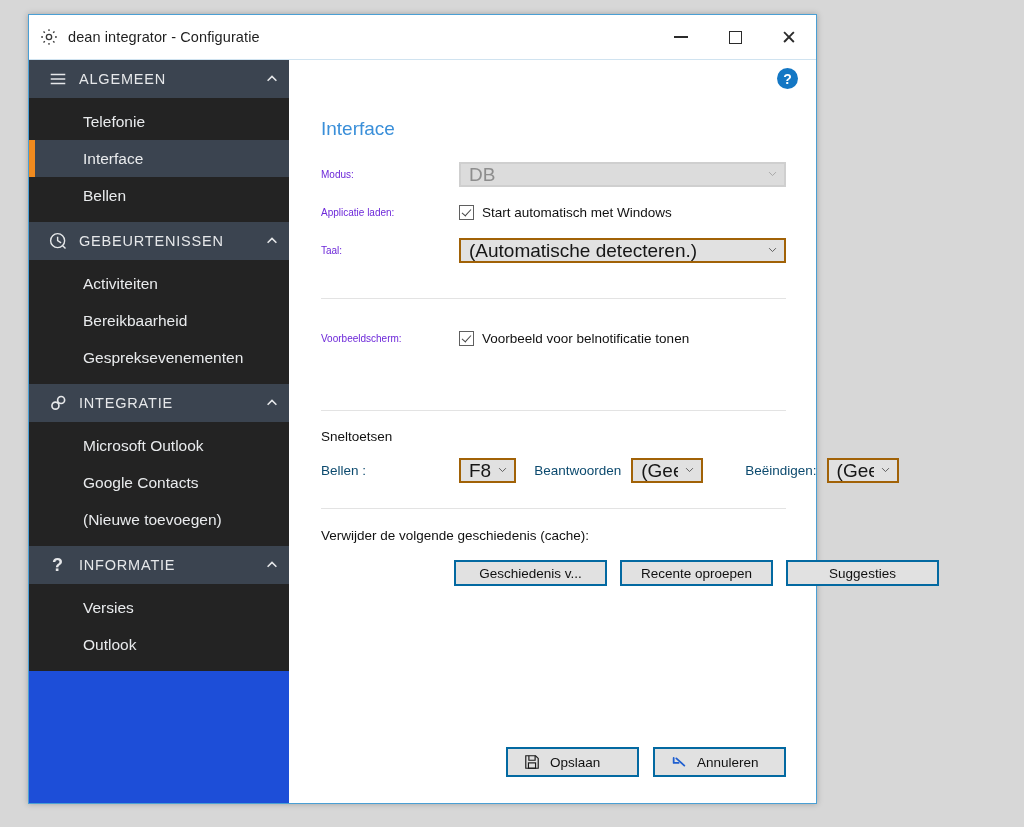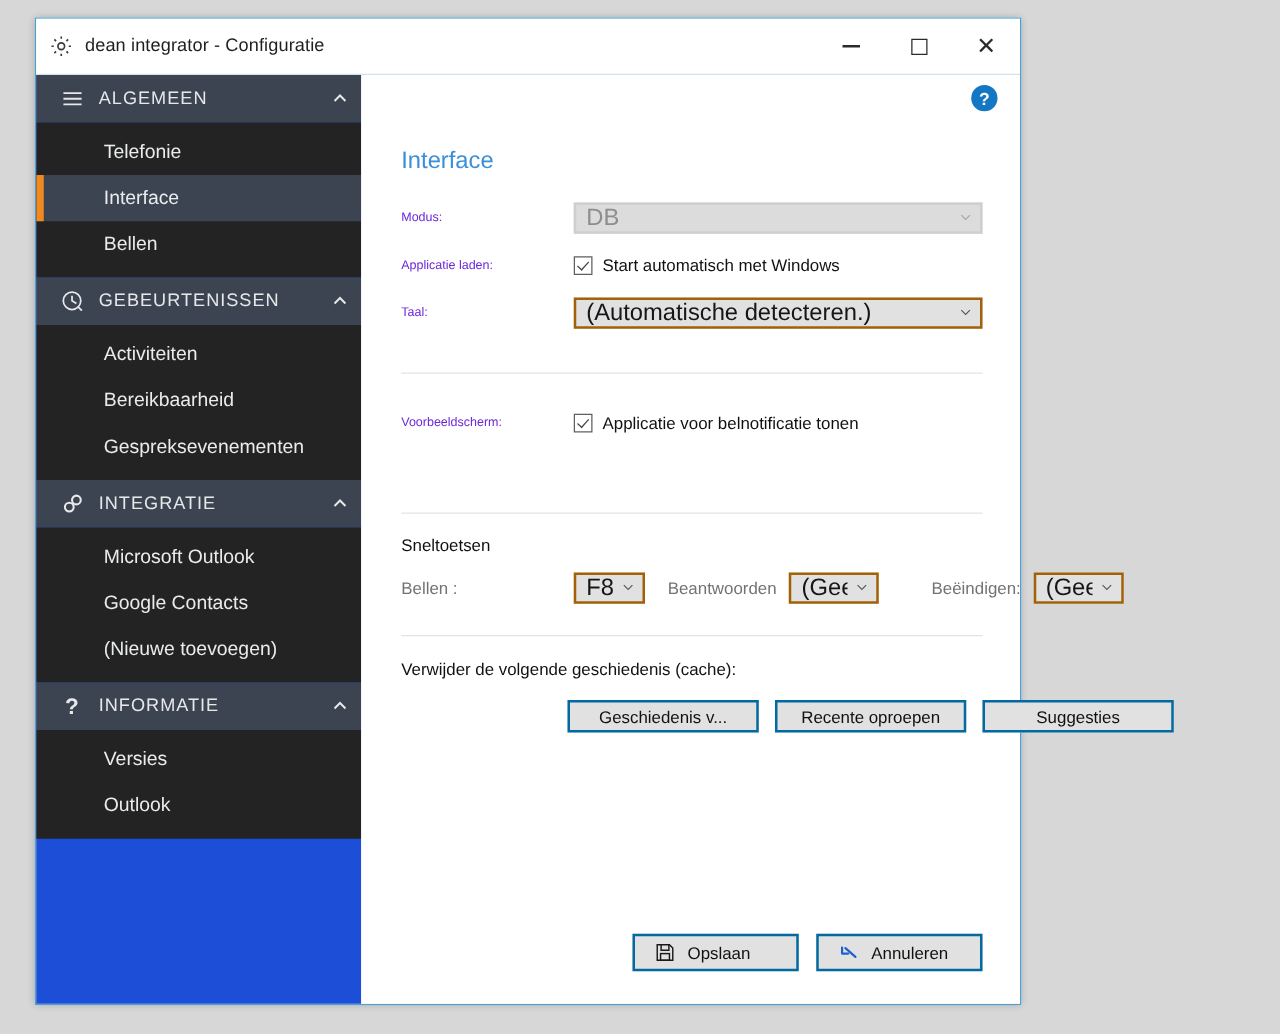--- a/index.html
+++ b/index.html
@@ -235,21 +235,21 @@
   }
 
   .hotkeys {
     position: absolute;
     left: 32px;
     right: 30px;
     top: 398px;
     display: flex;
     align-items: center;
   }
-  .hk-label { font-size: 13.5px; color: #737373; }
+  .hk-label { font-size: 13.5px; color: #0c4a6e; }
   .combo.small { width: 76px; }
   .combo.smaller { width: 72px; }
 
   .cache-buttons {
     position: absolute;
     left: 165px;
     top: 500px;
     display: flex;
     gap: 13px;
   }
@@ -453,21 +453,21 @@
           </div>
         </div>
       </div>
 
       <div class="hr" style="top:238px;"></div>
 
       <div class="row" style="position:absolute;left:32px;top:266px;right:30px;">
         <span class="lbl" style="width:138px;">Voorbeeldscherm:</span>
         <div class="chk-wrap">
           <span class="checkbox checked"></span>
-          <span class="chk-label">Applicatie voor belnotificatie tonen</span>
+          <span class="chk-label">Voorbeeld voor belnotificatie tonen</span>
         </div>
       </div>
 
       <div class="hr" style="top:350px;"></div>
 
       <div class="sect-text" style="left:32px;top:369px;">Sneltoetsen</div>
 
       <div class="hotkeys">
         <span class="hk-label" style="width:138px;flex:none;">Bellen :</span>
         <div class="combo small">

